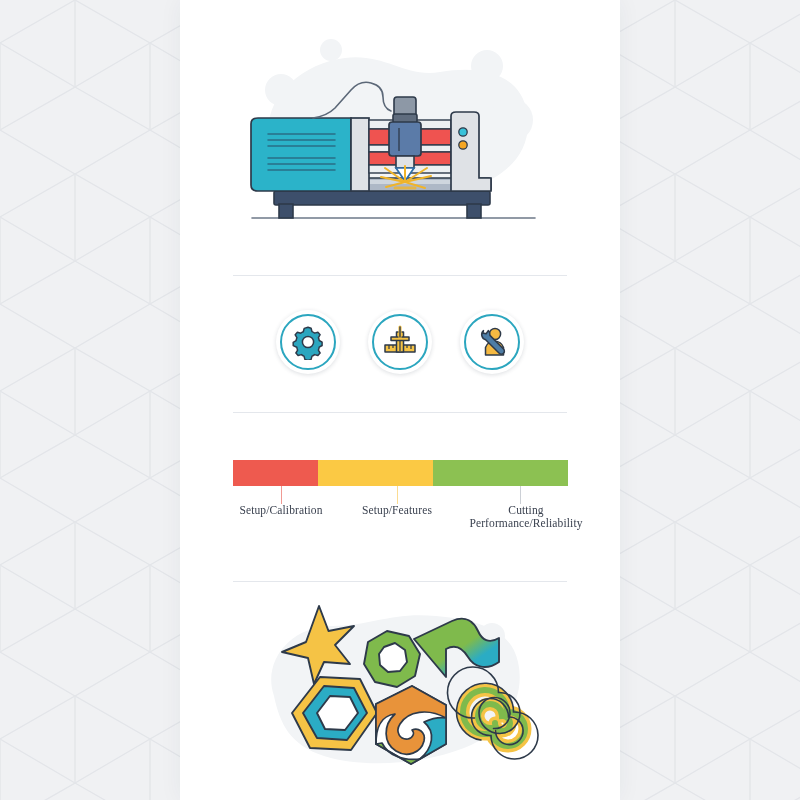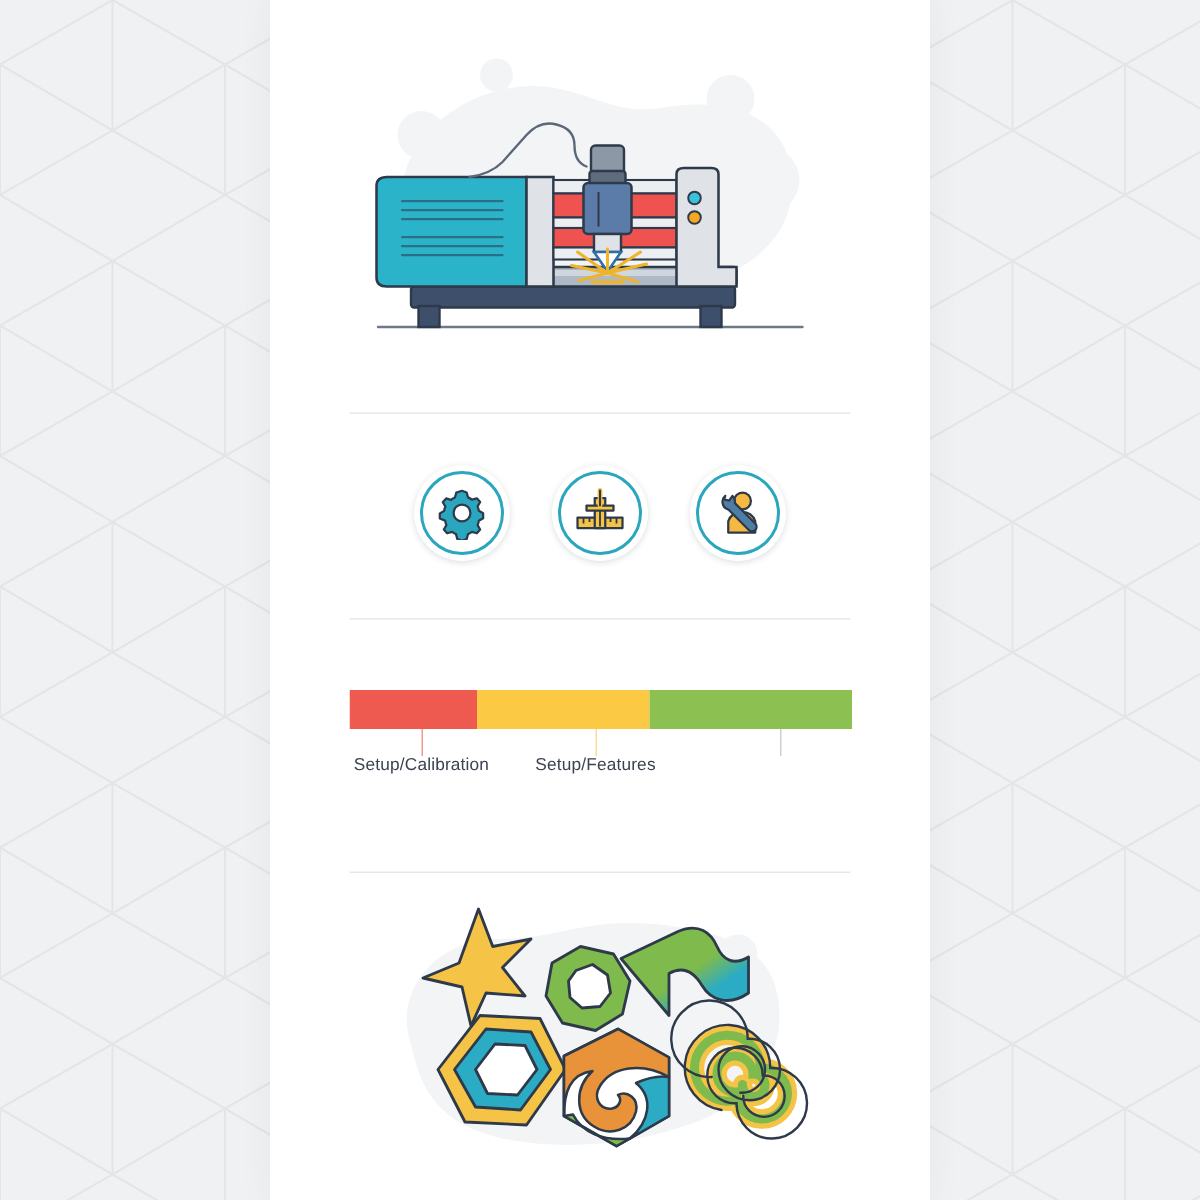--- a/index.html
+++ b/index.html
@@ -126,20 +126,21 @@
   }
 
   .bar-label {
     position: absolute;
     top: 56px;
     font-size: 11.5px;
     line-height: 13px;
     color: #3b4250;
     text-align: center;
     letter-spacing: 0.01em;
+    font-family: Liberation Serif, serif;
   }
 
   
   #shapes-section {
     position: absolute;
     left: 0;
     top: 600px;
     width: 440px;
     height: 180px;
   }
@@ -302,20 +303,24 @@
       <div class="bar-tick" style="left:340px;background:#ccd0d6;"></div>
 
       <div class="bar-label" style="left:33px;width:136px;">
         <span>Setup/Calibration</span>
       </div>
 
       <div class="bar-label" style="left:155px;width:124px;">
         <span>Setup/Features</span>
       </div>
 
+      <div class="bar-label" style="left:266px;width:160px;">
+        <div>Cutting</div>
+        <div>Performance/Reliability</div>
+      </div>
     </div>
 
     <div class="divider" id="divider-3"></div>
 
     <div id="shapes-section">
       <svg id="shapes-illustration" width="300" height="175" viewBox="0 0 300 175" xmlns="http://www.w3.org/2000/svg">
 
         <g fill="#f2f4f6">
           <path d="M24 96 C12 62 40 26 82 26 C122 26 140 12 186 16 C238 21 262 34 268 62
                    C276 98 256 132 214 148 C170 165 112 168 74 156 C40 145 30 124 24 96 Z"></path>

